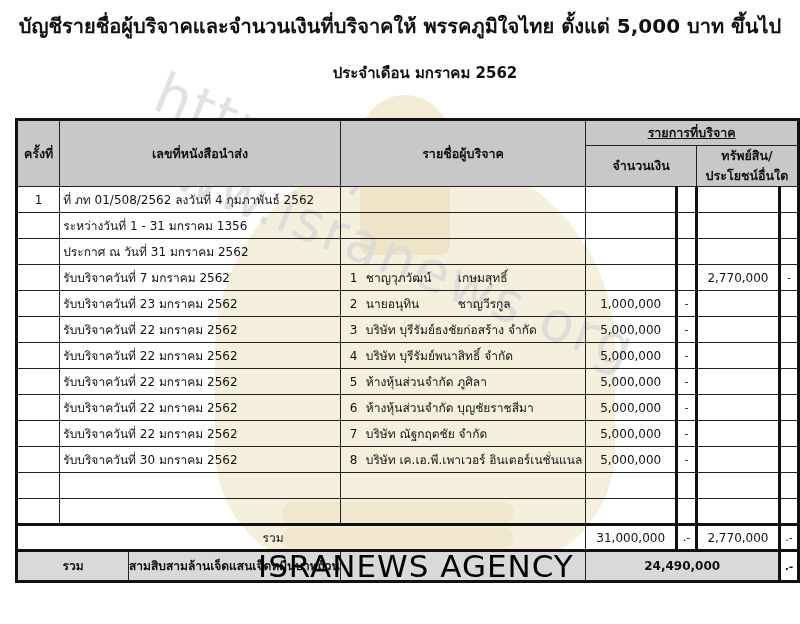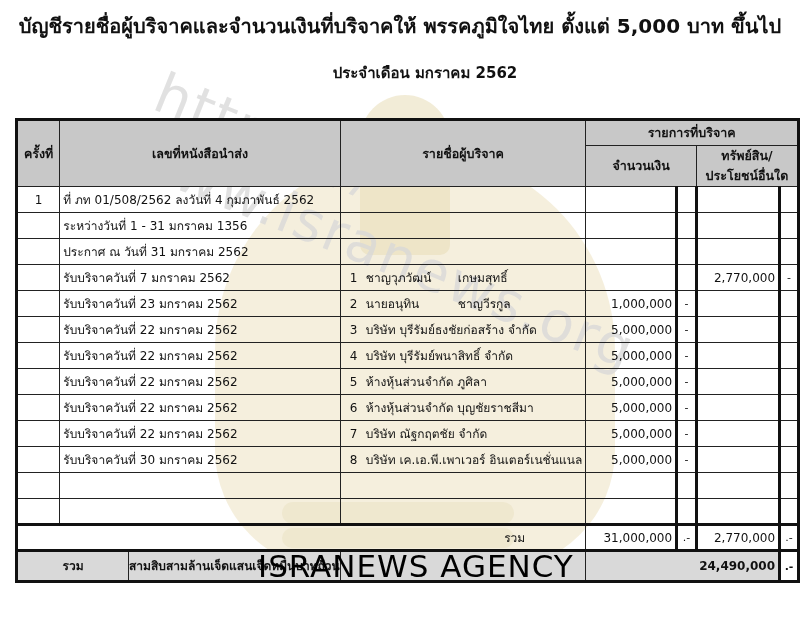--- a/index.html
+++ b/index.html
@@ -14,23 +14,23 @@
   .wm-url { left: 170px; top: 60px; font-size: 56px; color: #d8d8d8; transform: rotate(22deg); transform-origin: left top; letter-spacing: 2px; font-family: "DejaVu Sans", sans-serif; opacity: .75; }
   .wm-agency { left: 258px; top: 548px; font-size: 31px; color: #000000; letter-spacing: 1px; font-family: "DejaVu Sans", sans-serif; }
 
   .title { position: absolute; top: 10px; left: 0; width: 800px; text-align: center; font-size: 20px; font-weight: bold; }
   .subtitle { position: absolute; top: 61px; left: 0; width: 800px; text-align: center; font-size: 15px; font-weight: bold; margin-left: 25px; }
 
   table.main { position: absolute; left: 15px; top: 118px; border-collapse: collapse; table-layout: fixed; font-size: 12px; }
   table.main td, table.main th { border: 1px solid #222; overflow: hidden; white-space: nowrap; padding: 0 3px; height: 26px; }
   table.main { border: 3px solid #111; }
   th { background: #c8c8c8; font-weight: bold; font-size: 12.5px; }
-  th.h-top { height: 30px; }
+  th.h-top { height: 30px; text-decoration: underline; }
   th.h-sub { height: 56px; line-height: 20px; }
-  td.num { text-align: right; padding-right: 4px; }
+  td.num { text-align: center; padding-right: 4px; }
   td.center { text-align: center; }
   td.dash { text-align: center; padding: 0; font-size: 11px; }
   .thick-l { border-left: 3px solid #111 !important; }
   .thick-r { border-right: 3px solid #111 !important; }
   tr.total-row td { border-top: 3px solid #111; height: 26px; }
   tr.grand-row td { background: #d9d9d9; height: 28px; font-weight: bold; border-top: 3px solid #111; }
   tr.grand-row td.dash { background: #fff; }
   .idx { display: inline-block; width: 22px; padding-left: 6px; }
   .name1 { display: inline-block; width: 92px; }
 </style>

